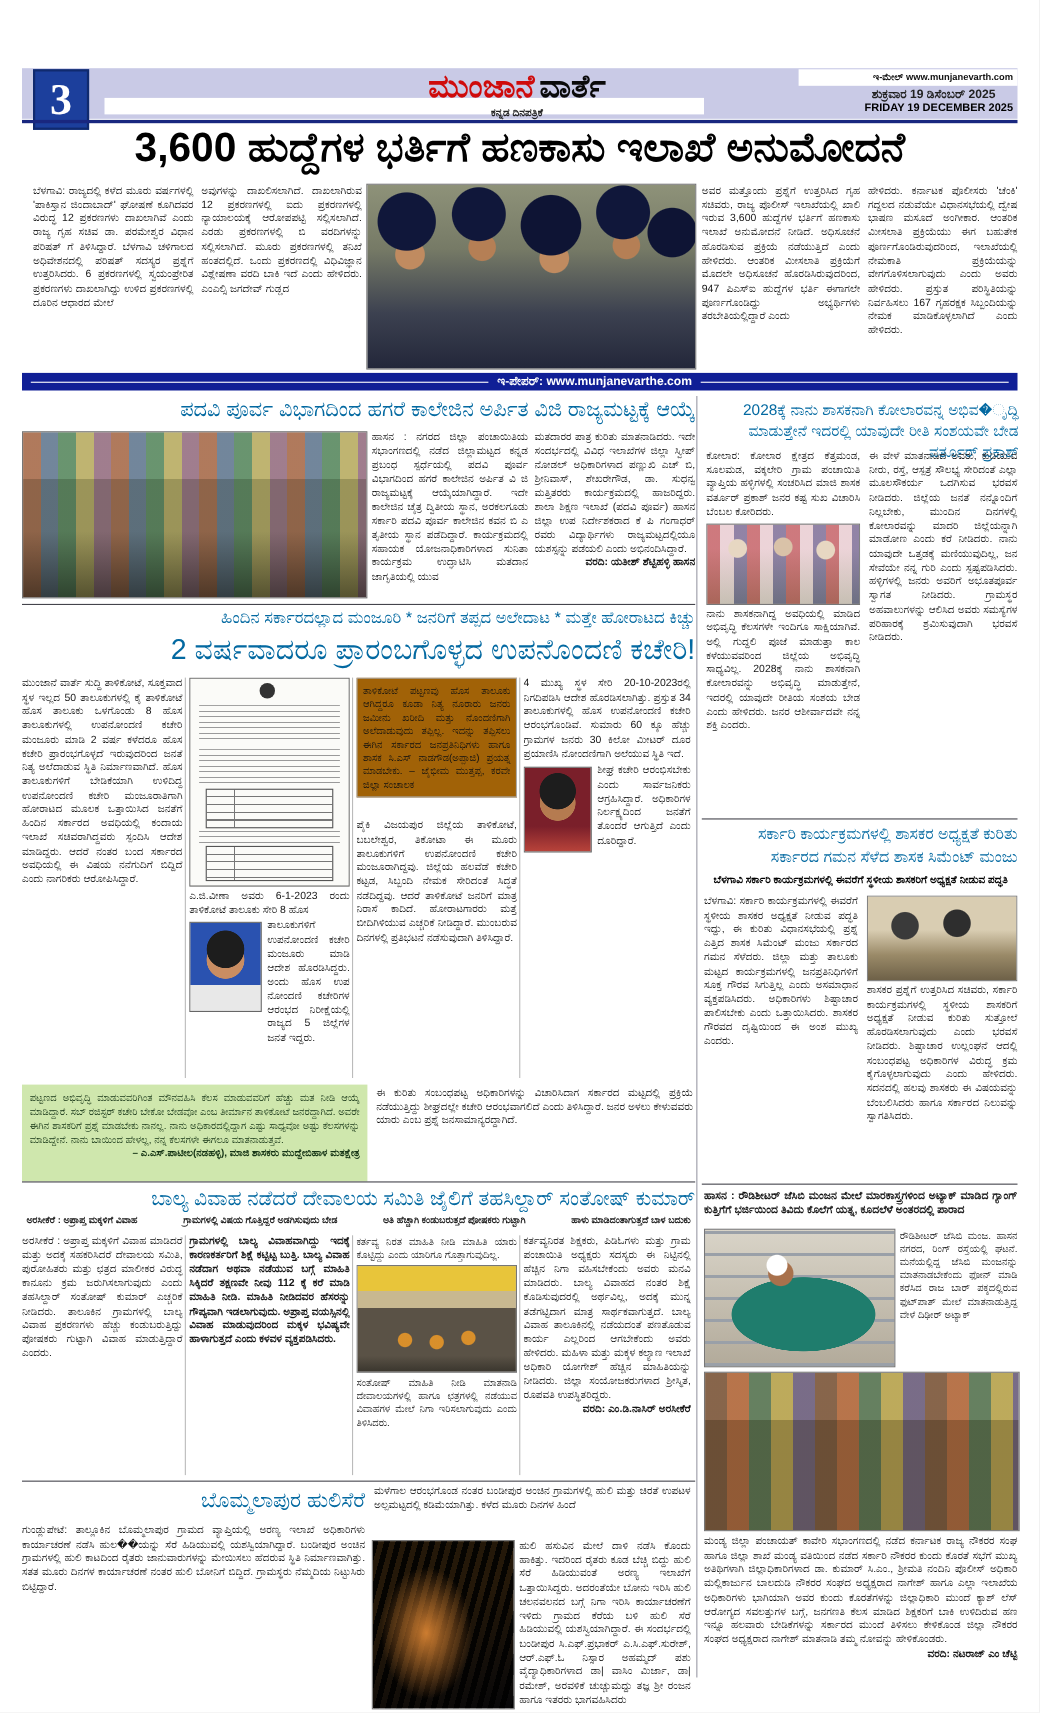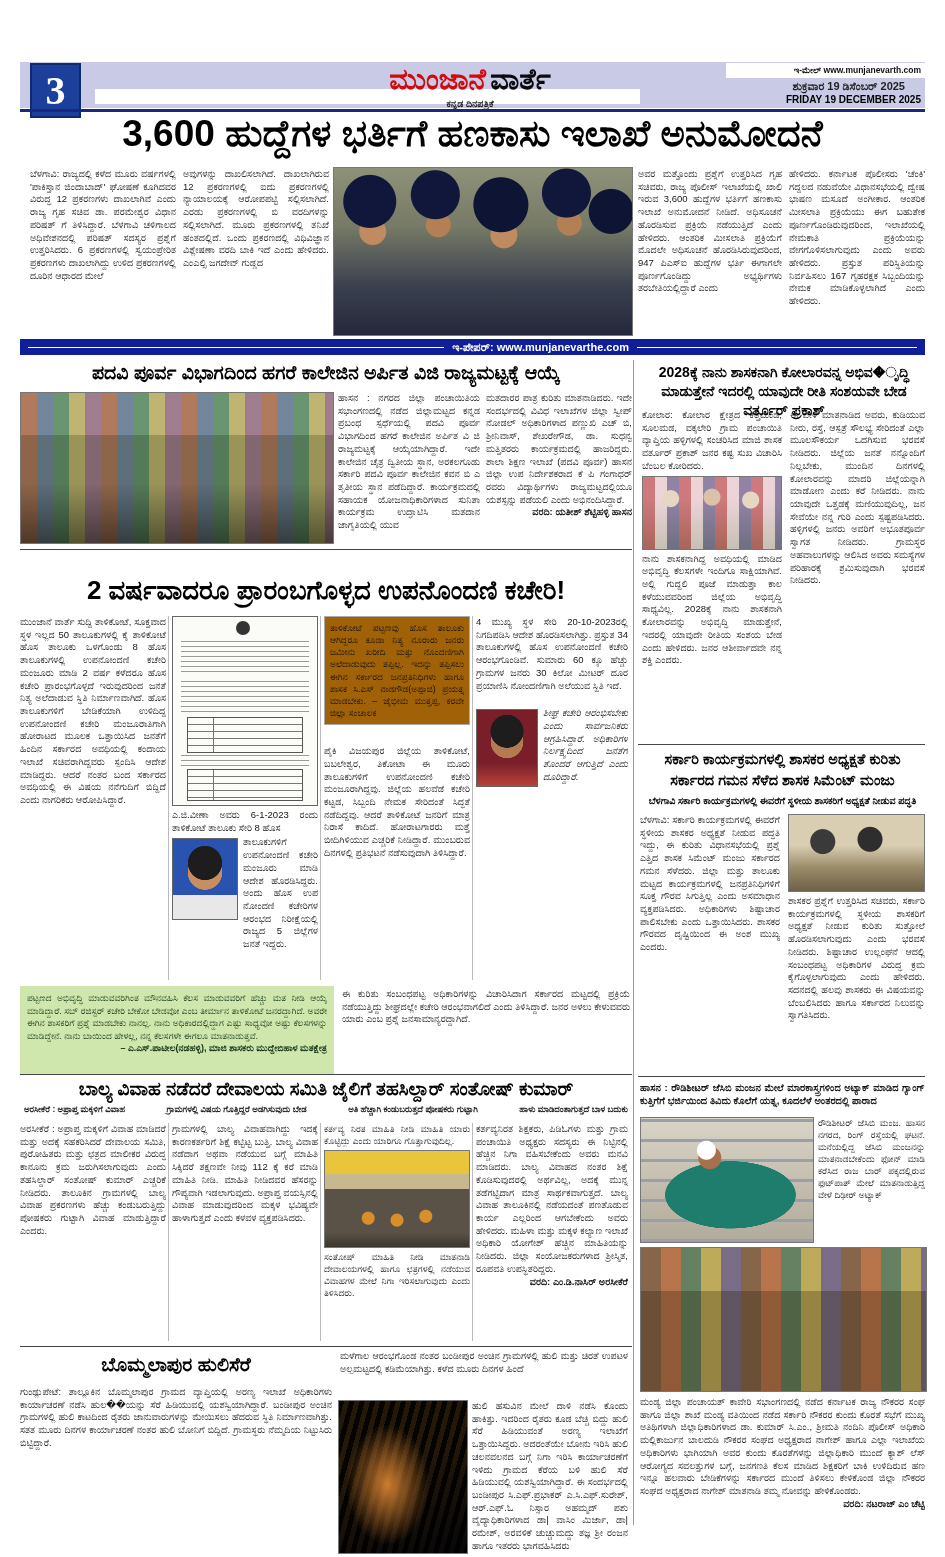--- a/index.html
+++ b/index.html
@@ -1,21 +1,21 @@
 <!DOCTYPE html>
 <html><head>
 <meta charset="utf-8">
 <style>
   html,body{margin:0;padding:0;background:#e8e8e8;}
   #page{position:relative;width:945px;height:1557px;background:#ffffff;margin:0 auto;
         font-family:"Liberation Sans","DejaVu Sans",sans-serif;color:#111;overflow:hidden;}
   .abs{position:absolute;}
   .col{font-size:9.5px;line-height:1.34;text-align:justify;overflow:hidden;color:#161616;}
   .small{font-size:9px;}
-  .hl{font-weight:bold;color:#000000;text-align:center;}
+  .hl{font-weight:normal;color:#0369a1;text-align:right;}
   .vrule{position:absolute;width:1px;background:#9a9aa6;}
   .hrule{position:absolute;height:1px;background:#44444c;}
   
   #band{left:20px;top:62px;width:905px;height:46px;background:#c9cae6;}
   #band-strip{left:95px;top:89px;width:545px;height:15px;background:#ffffff;}
   #pagebox{left:30px;top:63px;width:47px;height:51px;background:#1c3f9c;border:2px solid #102a6e;
            color:#fff;font-family:"Liberation Serif","DejaVu Serif",serif;font-size:40px;font-weight:bold;
            display:flex;align-items:center;justify-content:center;}
   #masthead{left:250px;top:63px;width:440px;text-align:center;}
   #masthead .m1{color:#cf0b0b;font-size:29px;font-weight:bold;}
@@ -151,20 +151,21 @@
 
   <div class="abs hl" style="left:642px;top:363px;width:284px;font-size:14px;line-height:1.35;">2028ಕ್ಕೆ ನಾನು ಶಾಸಕನಾಗಿ ಕೋಲಾರವನ್ನ ಅಭಿವ�ೃದ್ಧಿ ಮಾಡುತ್ತೇನೆ ಇದರಲ್ಲಿ ಯಾವುದೇ ರೀತಿ ಸಂಶಯವೇ ಬೇಡ ವರ್ತೂರ್ ಪ್ರಕಾಶ್</div>
   <div class="abs" style="left:642px;top:409px;width:140px;height:334px;overflow:hidden;">
     <div class="col" style="width:140px;">ಕೋಲಾರ: ಕೋಲಾರ ಕ್ಷೇತ್ರದ ಕೆತ್ತಮಂಡ, ಸೂಲಮಡ, ವಕ್ಕಲೇರಿ ಗ್ರಾಮ ಪಂಚಾಯಿತಿ ವ್ಯಾಪ್ತಿಯ ಹಳ್ಳಿಗಳಲ್ಲಿ ಸಂಚರಿಸಿದ ಮಾಜಿ ಶಾಸಕ ವರ್ತೂರ್ ಪ್ರಕಾಶ್ ಜನರ ಕಷ್ಟ ಸುಖ ವಿಚಾರಿಸಿ ಬೆಂಬಲ ಕೋರಿದರು.</div>
     <div class="photo" id="ph-varthur" style="position:relative;display:block;width:138px;height:72px;margin:3px 0;"></div>
     <div class="col" style="width:140px;">ನಾನು ಶಾಸಕನಾಗಿದ್ದ ಅವಧಿಯಲ್ಲಿ ಮಾಡಿದ ಅಭಿವೃದ್ಧಿ ಕೆಲಸಗಳೇ ಇಂದಿಗೂ ಸಾಕ್ಷಿಯಾಗಿವೆ. ಅಲ್ಲಿ ಗುದ್ದಲಿ ಪೂಜೆ ಮಾಡುತ್ತಾ ಕಾಲ ಕಳೆಯುವವರಿಂದ ಜಿಲ್ಲೆಯ ಅಭಿವೃದ್ಧಿ ಸಾಧ್ಯವಿಲ್ಲ. 2028ಕ್ಕೆ ನಾನು ಶಾಸಕನಾಗಿ ಕೋಲಾರವನ್ನು ಅಭಿವೃದ್ಧಿ ಮಾಡುತ್ತೇನೆ, ಇದರಲ್ಲಿ ಯಾವುದೇ ರೀತಿಯ ಸಂಶಯ ಬೇಡ ಎಂದು ಹೇಳಿದರು. ಜನರ ಆಶೀರ್ವಾದವೇ ನನ್ನ ಶಕ್ತಿ ಎಂದರು.</div>
   </div>
   <div class="abs col" style="left:790px;top:409px;width:135px;height:334px;">ಈ ವೇಳೆ ಮಾತನಾಡಿದ ಅವರು, ಕುಡಿಯುವ ನೀರು, ರಸ್ತೆ, ಆಸ್ಪತ್ರೆ ಸೌಲಭ್ಯ ಸೇರಿದಂತೆ ಎಲ್ಲಾ ಮೂಲಸೌಕರ್ಯ ಒದಗಿಸುವ ಭರವಸೆ ನೀಡಿದರು. ಜಿಲ್ಲೆಯ ಜನತೆ ನನ್ನೊಂದಿಗೆ ನಿಲ್ಲಬೇಕು, ಮುಂದಿನ ದಿನಗಳಲ್ಲಿ ಕೋಲಾರವನ್ನು ಮಾದರಿ ಜಿಲ್ಲೆಯನ್ನಾಗಿ ಮಾಡೋಣ ಎಂದು ಕರೆ ನೀಡಿದರು. ನಾನು ಯಾವುದೇ ಒತ್ತಡಕ್ಕೆ ಮಣಿಯುವುದಿಲ್ಲ, ಜನ ಸೇವೆಯೇ ನನ್ನ ಗುರಿ ಎಂದು ಸ್ಪಷ್ಟಪಡಿಸಿದರು. ಹಳ್ಳಿಗಳಲ್ಲಿ ಜನರು ಅವರಿಗೆ ಅಭೂತಪೂರ್ವ ಸ್ವಾಗತ ನೀಡಿದರು. ಗ್ರಾಮಸ್ಥರ ಅಹವಾಲುಗಳನ್ನು ಆಲಿಸಿದ ಅವರು ಸಮಸ್ಯೆಗಳ ಪರಿಹಾರಕ್ಕೆ ಶ್ರಮಿಸುವುದಾಗಿ ಭರವಸೆ ನೀಡಿದರು.</div>
 
   <div class="hrule" style="left:20px;top:549px;width:612px;"></div>
+  <div class="abs hl" style="left:20px;top:553px;width:612px;font-size:15px;">ಹಿಂದಿನ ಸರ್ಕಾರದಲ್ಲಾದ ಮಂಜೂರಿ * ಜನರಿಗೆ ತಪ್ಪದ ಅಲೇದಾಟ * ಮತ್ತೇ ಹೋರಾಟದ ಕಿಚ್ಚು</div>
   <div class="abs hl" style="left:20px;top:575px;width:612px;font-size:26px;">2 ವರ್ಷವಾದರೂ ಪ್ರಾರಂಬಗೊಳ್ಳದ ಉಪನೊಂದಣಿ ಕಚೇರಿ!</div>
 
   <div class="abs col" style="left:20px;top:616px;width:146px;height:364px;">ಮುಂಜಾನೆ ವಾರ್ತೆ ಸುದ್ದಿ ತಾಳಿಕೋಟೆ, ಸೂಕ್ತವಾದ ಸ್ಥಳ ಇಲ್ಲದ 50 ತಾಲೂಕುಗಳಲ್ಲಿ ಕೈ ತಾಳಿಕೋಟೆ ಹೊಸ ತಾಲೂಕು ಒಳಗೊಂಡು 8 ಹೊಸ ತಾಲೂಕುಗಳಲ್ಲಿ ಉಪನೋಂದಣಿ ಕಚೇರಿ ಮಂಜೂರು ಮಾಡಿ 2 ವರ್ಷ ಕಳೆದರೂ ಹೊಸ ಕಚೇರಿ ಪ್ರಾರಂಭಗೊಳ್ಳದೆ ಇರುವುದರಿಂದ ಜನತೆ ನಿತ್ಯ ಅಲೆದಾಡುವ ಸ್ಥಿತಿ ನಿರ್ಮಾಣವಾಗಿದೆ. ಹೊಸ ತಾಲೂಕುಗಳಿಗೆ ಬೇಡಿಕೆಯಾಗಿ ಉಳಿದಿದ್ದ ಉಪನೋಂದಣಿ ಕಚೇರಿ ಮಂಜೂರಾತಿಗಾಗಿ ಹೋರಾಟದ ಮೂಲಕ ಒತ್ತಾಯಿಸಿದ ಜನತೆಗೆ ಹಿಂದಿನ ಸರ್ಕಾರದ ಅವಧಿಯಲ್ಲಿ ಕಂದಾಯ ಇಲಾಖೆ ಸಚಿವರಾಗಿದ್ದವರು ಸ್ಪಂದಿಸಿ ಆದೇಶ ಮಾಡಿದ್ದರು. ಆದರೆ ನಂತರ ಬಂದ ಸರ್ಕಾರದ ಅವಧಿಯಲ್ಲಿ ಈ ವಿಷಯ ನನೆಗುದಿಗೆ ಬಿದ್ದಿದೆ ಎಂದು ನಾಗರಿಕರು ಆರೋಪಿಸಿದ್ದಾರೆ.</div>
 
   <div class="abs" style="left:172px;top:616px;width:146px;height:364px;overflow:hidden;">
     <div class="photo" id="ph-doc" style="position:relative;display:block;width:144px;height:188px;">
       <div class="doc-emblem"></div>
       <div class="doc-lines" style="top:24px;height:34px;"></div>
       <div class="doc-lines" style="top:64px;height:32px;"></div>
       <div class="doc-table" style="top:100px;height:34px;"></div>
@@ -178,21 +179,21 @@
     </div>
   </div>
 
   <div class="abs" style="left:324px;top:616px;width:146px;height:364px;overflow:hidden;">
     <div id="graybox">ತಾಳಿಕೋಟೆ ಪಟ್ಟಣವು ಹೊಸ ತಾಲೂಕು ಆಗಿದ್ದರೂ ಕೂಡಾ ನಿತ್ಯ ನೂರಾರು ಜನರು ಜಮೀನು ಖರೀದಿ ಮತ್ತು ನೊಂದಣಿಗಾಗಿ ಅಲೆದಾಡುವುದು ತಪ್ಪಿಲ್ಲ. ಇದನ್ನು ತಪ್ಪಿಸಲು ಈಗಿನ ಸರ್ಕಾರದ ಜನಪ್ರತಿನಿಧಿಗಳು ಹಾಗೂ ಶಾಸಕ ಸಿ.ಎಸ್ ನಾಡಗೌಡ(ಅಪ್ಪಾಜಿ) ಪ್ರಯತ್ನ ಮಾಡಬೇಕು. – ಜೈಭೀಮ ಮುತ್ತಪ್ಪ, ಕರವೇ ಜಿಲ್ಲಾ ಸಂಚಾಲಕ</div>
     <div class="col" style="width:146px;margin-top:20px;">ಪೈಕಿ ವಿಜಯಪುರ ಜಿಲ್ಲೆಯ ತಾಳಿಕೋಟೆ, ಬಬಲೇಶ್ವರ, ತಿಕೋಟಾ ಈ ಮೂರು ತಾಲೂಕುಗಳಿಗೆ ಉಪನೋಂದಣಿ ಕಚೇರಿ ಮಂಜೂರಾಗಿದ್ದವು. ಜಿಲ್ಲೆಯ ಹಲವೆಡೆ ಕಚೇರಿ ಕಟ್ಟಡ, ಸಿಬ್ಬಂದಿ ನೇಮಕ ಸೇರಿದಂತೆ ಸಿದ್ಧತೆ ನಡೆದಿದ್ದವು. ಆದರೆ ತಾಳಿಕೋಟೆ ಜನರಿಗೆ ಮಾತ್ರ ನಿರಾಸೆ ಕಾದಿದೆ. ಹೋರಾಟಗಾರರು ಮತ್ತೆ ಬೀದಿಗಿಳಿಯುವ ಎಚ್ಚರಿಕೆ ನೀಡಿದ್ದಾರೆ. ಮುಂಬರುವ ದಿನಗಳಲ್ಲಿ ಪ್ರತಿಭಟನೆ ನಡೆಸುವುದಾಗಿ ತಿಳಿಸಿದ್ದಾರೆ.</div>
   </div>
 
   <div class="abs" style="left:476px;top:616px;width:152px;height:364px;overflow:hidden;">
     <div class="col" style="width:152px;">4 ಮುಖ್ಯ ಸ್ಥಳ ಸೇರಿ 20-10-2023ರಲ್ಲಿ ನಿಗದಿಪಡಿಸಿ ಆದೇಶ ಹೊರಡಿಸಲಾಗಿತ್ತು. ಪ್ರಸ್ತುತ 34 ತಾಲೂಕುಗಳಲ್ಲಿ ಹೊಸ ಉಪನೋಂದಣಿ ಕಚೇರಿ ಆರಂಭಗೊಂಡಿವೆ. ಸುಮಾರು 60 ಕ್ಕೂ ಹೆಚ್ಚು ಗ್ರಾಮಗಳ ಜನರು 30 ಕಿಲೋ ಮೀಟರ್ ದೂರ ಪ್ರಯಾಣಿಸಿ ನೋಂದಣಿಗಾಗಿ ಅಲೆಯುವ ಸ್ಥಿತಿ ಇದೆ.</div>
-    <div style="margin-top:15px;font-style:italic;">
+    <div style="margin-top:3px;">
       <div class="portrait p-red" style="width:60px;height:76px;"></div>
       <div class="col">ಶೀಘ್ರ ಕಚೇರಿ ಆರಂಭಿಸಬೇಕು ಎಂದು ಸಾರ್ವಜನಿಕರು ಆಗ್ರಹಿಸಿದ್ದಾರೆ. ಅಧಿಕಾರಿಗಳ ನಿರ್ಲಕ್ಷ್ಯದಿಂದ ಜನತೆಗೆ ತೊಂದರೆ ಆಗುತ್ತಿದೆ ಎಂದು ದೂರಿದ್ದಾರೆ.</div>
     </div>
   </div>
 
   <div class="vrule" style="left:168px;top:616px;height:364px;background:#bbb;"></div>
   <div class="vrule" style="left:320px;top:616px;height:364px;background:#bbb;"></div>
   <div class="vrule" style="left:472px;top:616px;height:364px;background:#bbb;"></div>
 
   <div class="abs" id="greenbox" style="left:20px;top:986px;width:300px;height:76px;">
@@ -215,21 +216,21 @@
 
   <div class="hrule" style="left:20px;top:1074px;width:612px;"></div>
   <div class="abs hl" style="left:20px;top:1078px;width:612px;font-size:18.5px;">ಬಾಲ್ಯ ವಿವಾಹ ನಡೆದರೆ ದೇವಾಲಯ ಸಮಿತಿ ಜೈಲಿಗೆ ತಹಸಿಲ್ದಾರ್ ಸಂತೋಷ್ ಕುಮಾರ್</div>
   <div class="abs kicker-row" style="left:24px;top:1104px;width:604px;gap:40px;">
     <span>ಅರಸೀಕೆರೆ : ಅಪ್ರಾಪ್ತ ಮಕ್ಕಳಿಗೆ ವಿವಾಹ</span>
     <span>ಗ್ರಾಮಗಳಲ್ಲಿ ವಿಷಯ ಗೊತ್ತಿದ್ದರೆ ಅಡಗಿಸುವುದು ಬೇಡ</span>
     <span>ಅತಿ ಹೆಚ್ಚಾಗಿ ಕಂಡುಬರುತ್ತದೆ ಪೋಷಕರು ಗುಟ್ಟಾಗಿ</span>
     <span>ಹಾಳು ಮಾಡಿದಂತಾಗುತ್ತದೆ ಬಾಳ ಬದುಕು</span>
   </div>
   <div class="abs col" style="left:20px;top:1123px;width:146px;height:218px;">ಅರಸೀಕೆರೆ : ಅಪ್ರಾಪ್ತ ಮಕ್ಕಳಿಗೆ ವಿವಾಹ ಮಾಡಿದರೆ ಮತ್ತು ಅದಕ್ಕೆ ಸಹಕರಿಸಿದರೆ ದೇವಾಲಯ ಸಮಿತಿ, ಪುರೋಹಿತರು ಮತ್ತು ಛತ್ರದ ಮಾಲೀಕರ ವಿರುದ್ಧ ಕಾನೂನು ಕ್ರಮ ಜರುಗಿಸಲಾಗುವುದು ಎಂದು ತಹಸಿಲ್ದಾರ್ ಸಂತೋಷ್ ಕುಮಾರ್ ಎಚ್ಚರಿಕೆ ನೀಡಿದರು. ತಾಲೂಕಿನ ಗ್ರಾಮಗಳಲ್ಲಿ ಬಾಲ್ಯ ವಿವಾಹ ಪ್ರಕರಣಗಳು ಹೆಚ್ಚು ಕಂಡುಬರುತ್ತಿದ್ದು ಪೋಷಕರು ಗುಟ್ಟಾಗಿ ವಿವಾಹ ಮಾಡುತ್ತಿದ್ದಾರೆ ಎಂದರು.</div>
-  <div class="abs col" style="left:172px;top:1123px;width:146px;height:218px;">ಗ್ರಾಮಗಳಲ್ಲಿ ಬಾಲ್ಯ ವಿವಾಹವಾಗಿದ್ದು ಇದಕ್ಕೆ ಕಾರಣಕರ್ತರಿಗೆ ಶಿಕ್ಷೆ ಕಟ್ಟಿಟ್ಟ ಬುತ್ತಿ. ಬಾಲ್ಯ ವಿವಾಹ ನಡೆದಾಗ ಅಥವಾ ನಡೆಯುವ ಬಗ್ಗೆ ಮಾಹಿತಿ ಸಿಕ್ಕಿದರೆ ತಕ್ಷಣವೇ ನೀವು 112 ಕ್ಕೆ ಕರೆ ಮಾಡಿ ಮಾಹಿತಿ ನೀಡಿ. ಮಾಹಿತಿ ನೀಡಿದವರ ಹೆಸರನ್ನು ಗೌಪ್ಯವಾಗಿ ಇಡಲಾಗುವುದು. ಅಪ್ರಾಪ್ತ ವಯಸ್ಸಿನಲ್ಲಿ ವಿವಾಹ ಮಾಡುವುದರಿಂದ ಮಕ್ಕಳ ಭವಿಷ್ಯವೇ ಹಾಳಾಗುತ್ತದೆ ಎಂದು ಕಳವಳ ವ್ಯಕ್ತಪಡಿಸಿದರು.</div>
+  <div class="abs col" style="left:172px;top:1123px;width:146px;height:218px;font-weight:bold;">ಗ್ರಾಮಗಳಲ್ಲಿ ಬಾಲ್ಯ ವಿವಾಹವಾಗಿದ್ದು ಇದಕ್ಕೆ ಕಾರಣಕರ್ತರಿಗೆ ಶಿಕ್ಷೆ ಕಟ್ಟಿಟ್ಟ ಬುತ್ತಿ. ಬಾಲ್ಯ ವಿವಾಹ ನಡೆದಾಗ ಅಥವಾ ನಡೆಯುವ ಬಗ್ಗೆ ಮಾಹಿತಿ ಸಿಕ್ಕಿದರೆ ತಕ್ಷಣವೇ ನೀವು 112 ಕ್ಕೆ ಕರೆ ಮಾಡಿ ಮಾಹಿತಿ ನೀಡಿ. ಮಾಹಿತಿ ನೀಡಿದವರ ಹೆಸರನ್ನು ಗೌಪ್ಯವಾಗಿ ಇಡಲಾಗುವುದು. ಅಪ್ರಾಪ್ತ ವಯಸ್ಸಿನಲ್ಲಿ ವಿವಾಹ ಮಾಡುವುದರಿಂದ ಮಕ್ಕಳ ಭವಿಷ್ಯವೇ ಹಾಳಾಗುತ್ತದೆ ಎಂದು ಕಳವಳ ವ್ಯಕ್ತಪಡಿಸಿದರು.</div>
   <div class="abs" style="left:324px;top:1123px;width:146px;height:218px;overflow:hidden;">
     <div class="col small" style="width:146px;">ಕರ್ತವ್ಯ ನಿರತ ಮಾಹಿತಿ ನೀಡಿ ಮಾಹಿತಿ ಯಾರು ಕೊಟ್ಟಿದ್ದು ಎಂದು ಯಾರಿಗೂ ಗೊತ್ತಾಗುವುದಿಲ್ಲ.</div>
     <div class="photo" id="ph-meeting" style="position:relative;display:block;width:144px;height:96px;margin:3px 0;"></div>
     <div class="col small" style="width:146px;">ಸಂತೋಷ್ ಮಾಹಿತಿ ನೀಡಿ ಮಾತನಾಡಿ ದೇವಾಲಯಗಳಲ್ಲಿ ಹಾಗೂ ಛತ್ರಗಳಲ್ಲಿ ನಡೆಯುವ ವಿವಾಹಗಳ ಮೇಲೆ ನಿಗಾ ಇರಿಸಲಾಗುವುದು ಎಂದು ತಿಳಿಸಿದರು.</div>
   </div>
   <div class="abs col" style="left:476px;top:1123px;width:152px;height:218px;">
     <span>ಕರ್ತವ್ಯನಿರತ ಶಿಕ್ಷಕರು, ಪಿಡಿಓಗಳು ಮತ್ತು ಗ್ರಾಮ ಪಂಚಾಯಿತಿ ಅಧ್ಯಕ್ಷರು ಸದಸ್ಯರು ಈ ನಿಟ್ಟಿನಲ್ಲಿ ಹೆಚ್ಚಿನ ನಿಗಾ ವಹಿಸಬೇಕೆಂದು ಅವರು ಮನವಿ ಮಾಡಿದರು. ಬಾಲ್ಯ ವಿವಾಹದ ನಂತರ ಶಿಕ್ಷೆ ಕೊಡಿಸುವುದರಲ್ಲಿ ಅರ್ಥವಿಲ್ಲ, ಅದಕ್ಕೆ ಮುನ್ನ ತಡೆಗಟ್ಟಿದಾಗ ಮಾತ್ರ ಸಾರ್ಥಕವಾಗುತ್ತದೆ. ಬಾಲ್ಯ ವಿವಾಹ ತಾಲೂಕಿನಲ್ಲಿ ನಡೆಯದಂತೆ ಪಣತೊಡುವ ಕಾರ್ಯ ಎಲ್ಲರಿಂದ ಆಗಬೇಕೆಂದು ಅವರು ಹೇಳಿದರು. ಮಹಿಳಾ ಮತ್ತು ಮಕ್ಕಳ ಕಲ್ಯಾಣ ಇಲಾಖೆ ಅಧಿಕಾರಿ ಯೋಗೇಶ್ ಹೆಚ್ಚಿನ ಮಾಹಿತಿಯನ್ನು ನೀಡಿದರು. ಜಿಲ್ಲಾ ಸಂಯೋಜಕರುಗಳಾದ ಶ್ರೀಸ್ಮಿತ, ರೂಪವತಿ ಉಪಸ್ಥಿತರಿದ್ದರು.</span>
     <span class="byline">ವರದಿ: ಎಂ.ಡಿ.ನಾಸಿರ್ ಅರಸೀಕೆರೆ</span>
   </div>
   <div class="vrule" style="left:168px;top:1123px;height:218px;background:#bbb;"></div>

